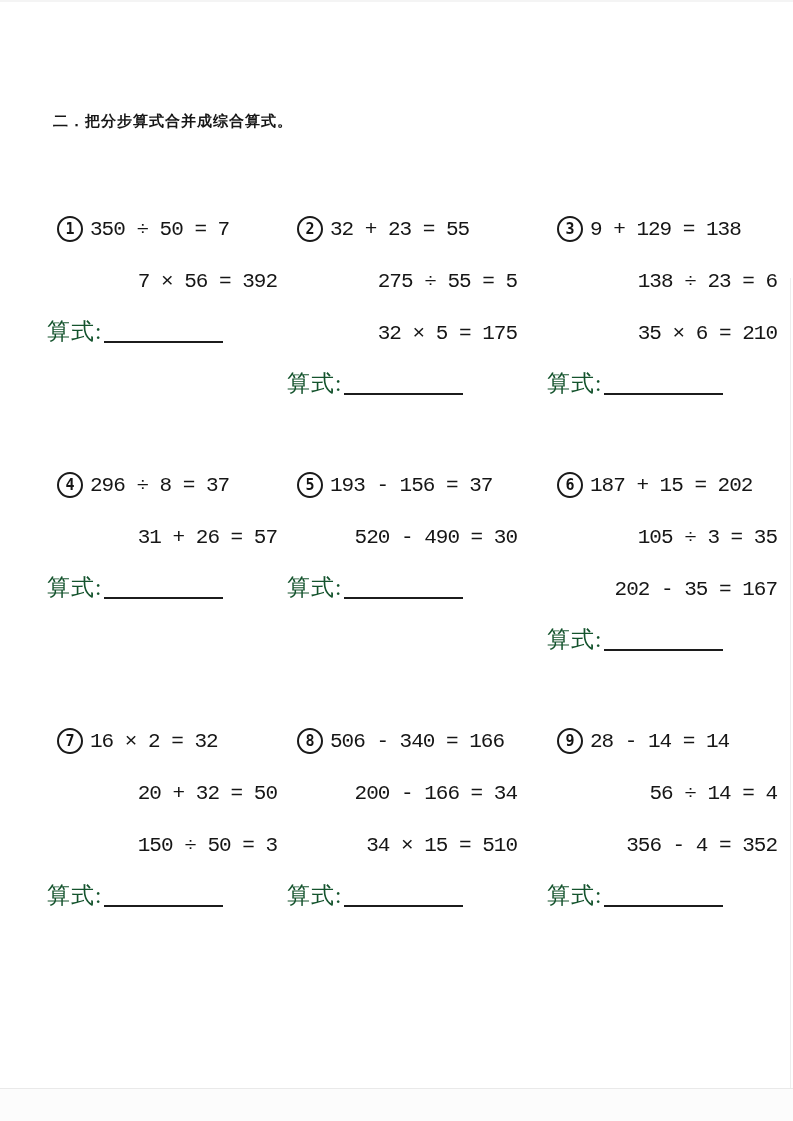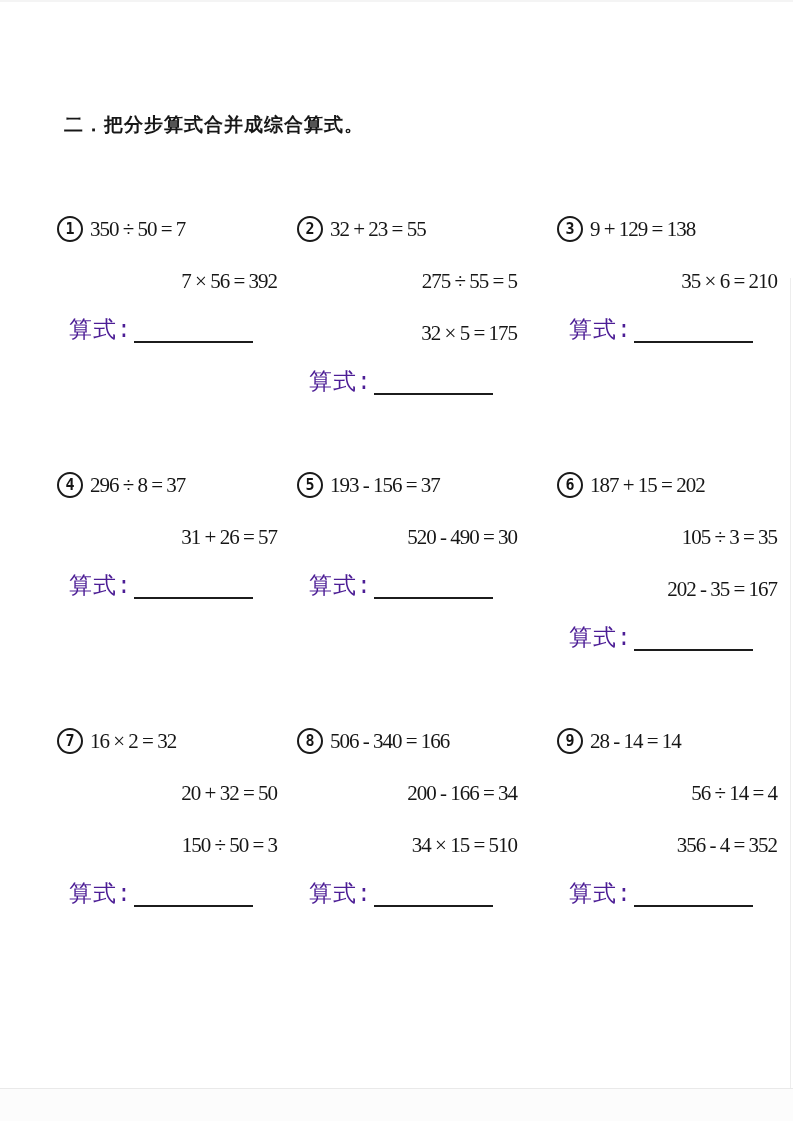--- a/index.html
+++ b/index.html
@@ -29,24 +29,24 @@
     position: absolute; top: 1089px; left: 0; width: 793px; height: 32px;
     background: #fcfcfc;
   }
   .edge-right {
     position: absolute; top: 278px; left: 790px; width: 1px; height: 810px;
     background: #ededed;
   }
 
   .title {
     position: absolute;
-    left: 64px;
+    left: 53px;
     top: 112px;
     margin: 0;
-    font-size: 19px;
+    font-size: 15px;
     font-weight: 600;
     letter-spacing: 1px;
     color: #171717;
     font-family: "Liberation Serif", "DejaVu Serif", serif;
   }
 
   .grid {
     position: absolute;
     left: 47px;
     top: 203px;
@@ -65,21 +65,21 @@
   .pline {
     height: 52px;
     display: flex;
     align-items: center;
   }
   .pline.centered {
     justify-content: flex-end;
   }
 
   .eq {
-    font-family: Liberation Serif, serif;
+    font-family: Liberation Mono, monospace;
     font-size: 21px;
     letter-spacing: -1px;
     white-space: pre;
     color: #161616;
   }
 
   .num-circle {
     flex: 0 0 auto;
     width: 22px;
     height: 22px;
@@ -100,23 +100,22 @@
     margin-left: -10px;
     margin-top: 4px;
     height: 32px;
     display: flex;
     align-items: flex-end;
   }
   .answer-label {
     font-size: 23px;
     line-height: 1;
     letter-spacing: 1px;
-    color: #4c1d95;
-    font-family: Liberation Mono, monospace;
-    margin-left: 22px;
+    color: #14532d;
+    font-family: Liberation Serif, serif;
   }
   .answer-blank {
     flex: 0 0 119px;
     height: 6px;
     border-bottom: 2px solid #1c1c1c;
     margin-left: 2px;
   }
 </style>
 </head>
 <body>
@@ -160,20 +159,23 @@
         <span class="answer-blank"></span>
       </div>
     </div>
 
     <div class="problem">
       <div class="pline first">
         <span class="num-circle">3</span>
         <span class="eq">9 + 129 = 138</span>
       </div>
       <div class="pline centered">
+        <span class="eq">138 ÷ 23 = 6</span>
+      </div>
+      <div class="pline centered">
         <span class="eq">35 × 6 = 210</span>
       </div>
       <div class="answer">
         <span class="answer-label">算式:</span>
         <span class="answer-blank"></span>
       </div>
     </div>
 
     <div class="problem">
       <div class="pline first">

